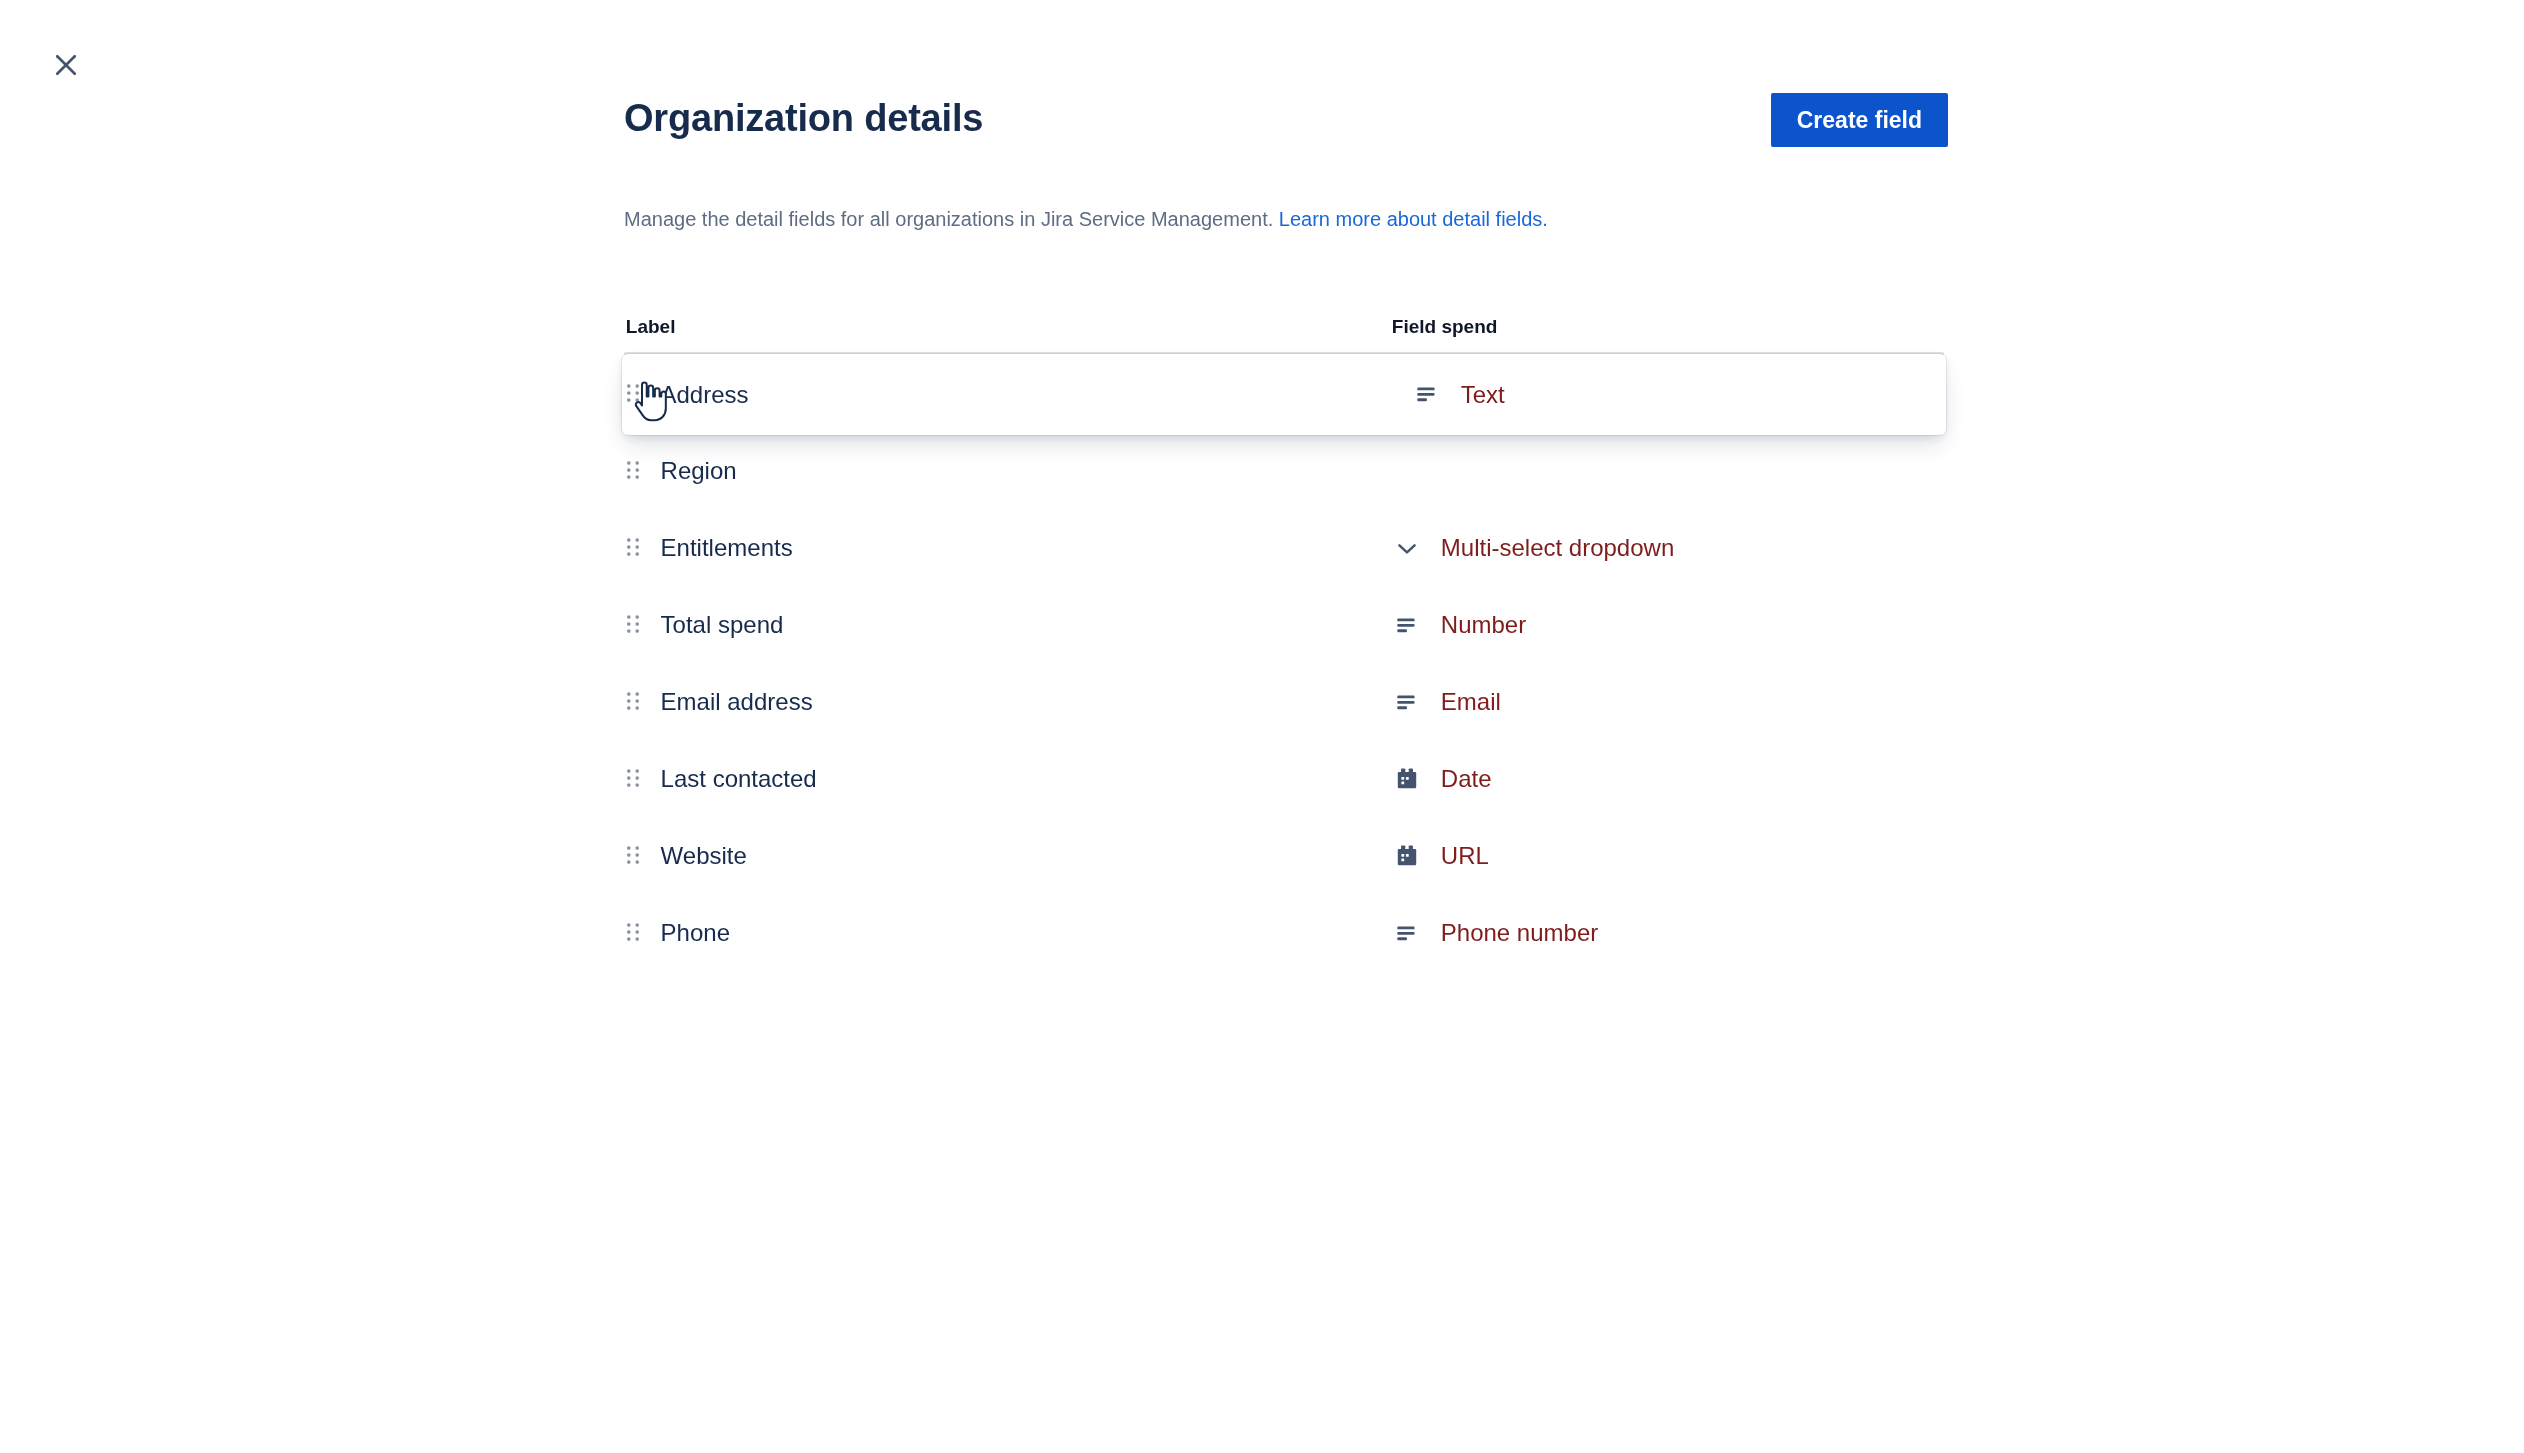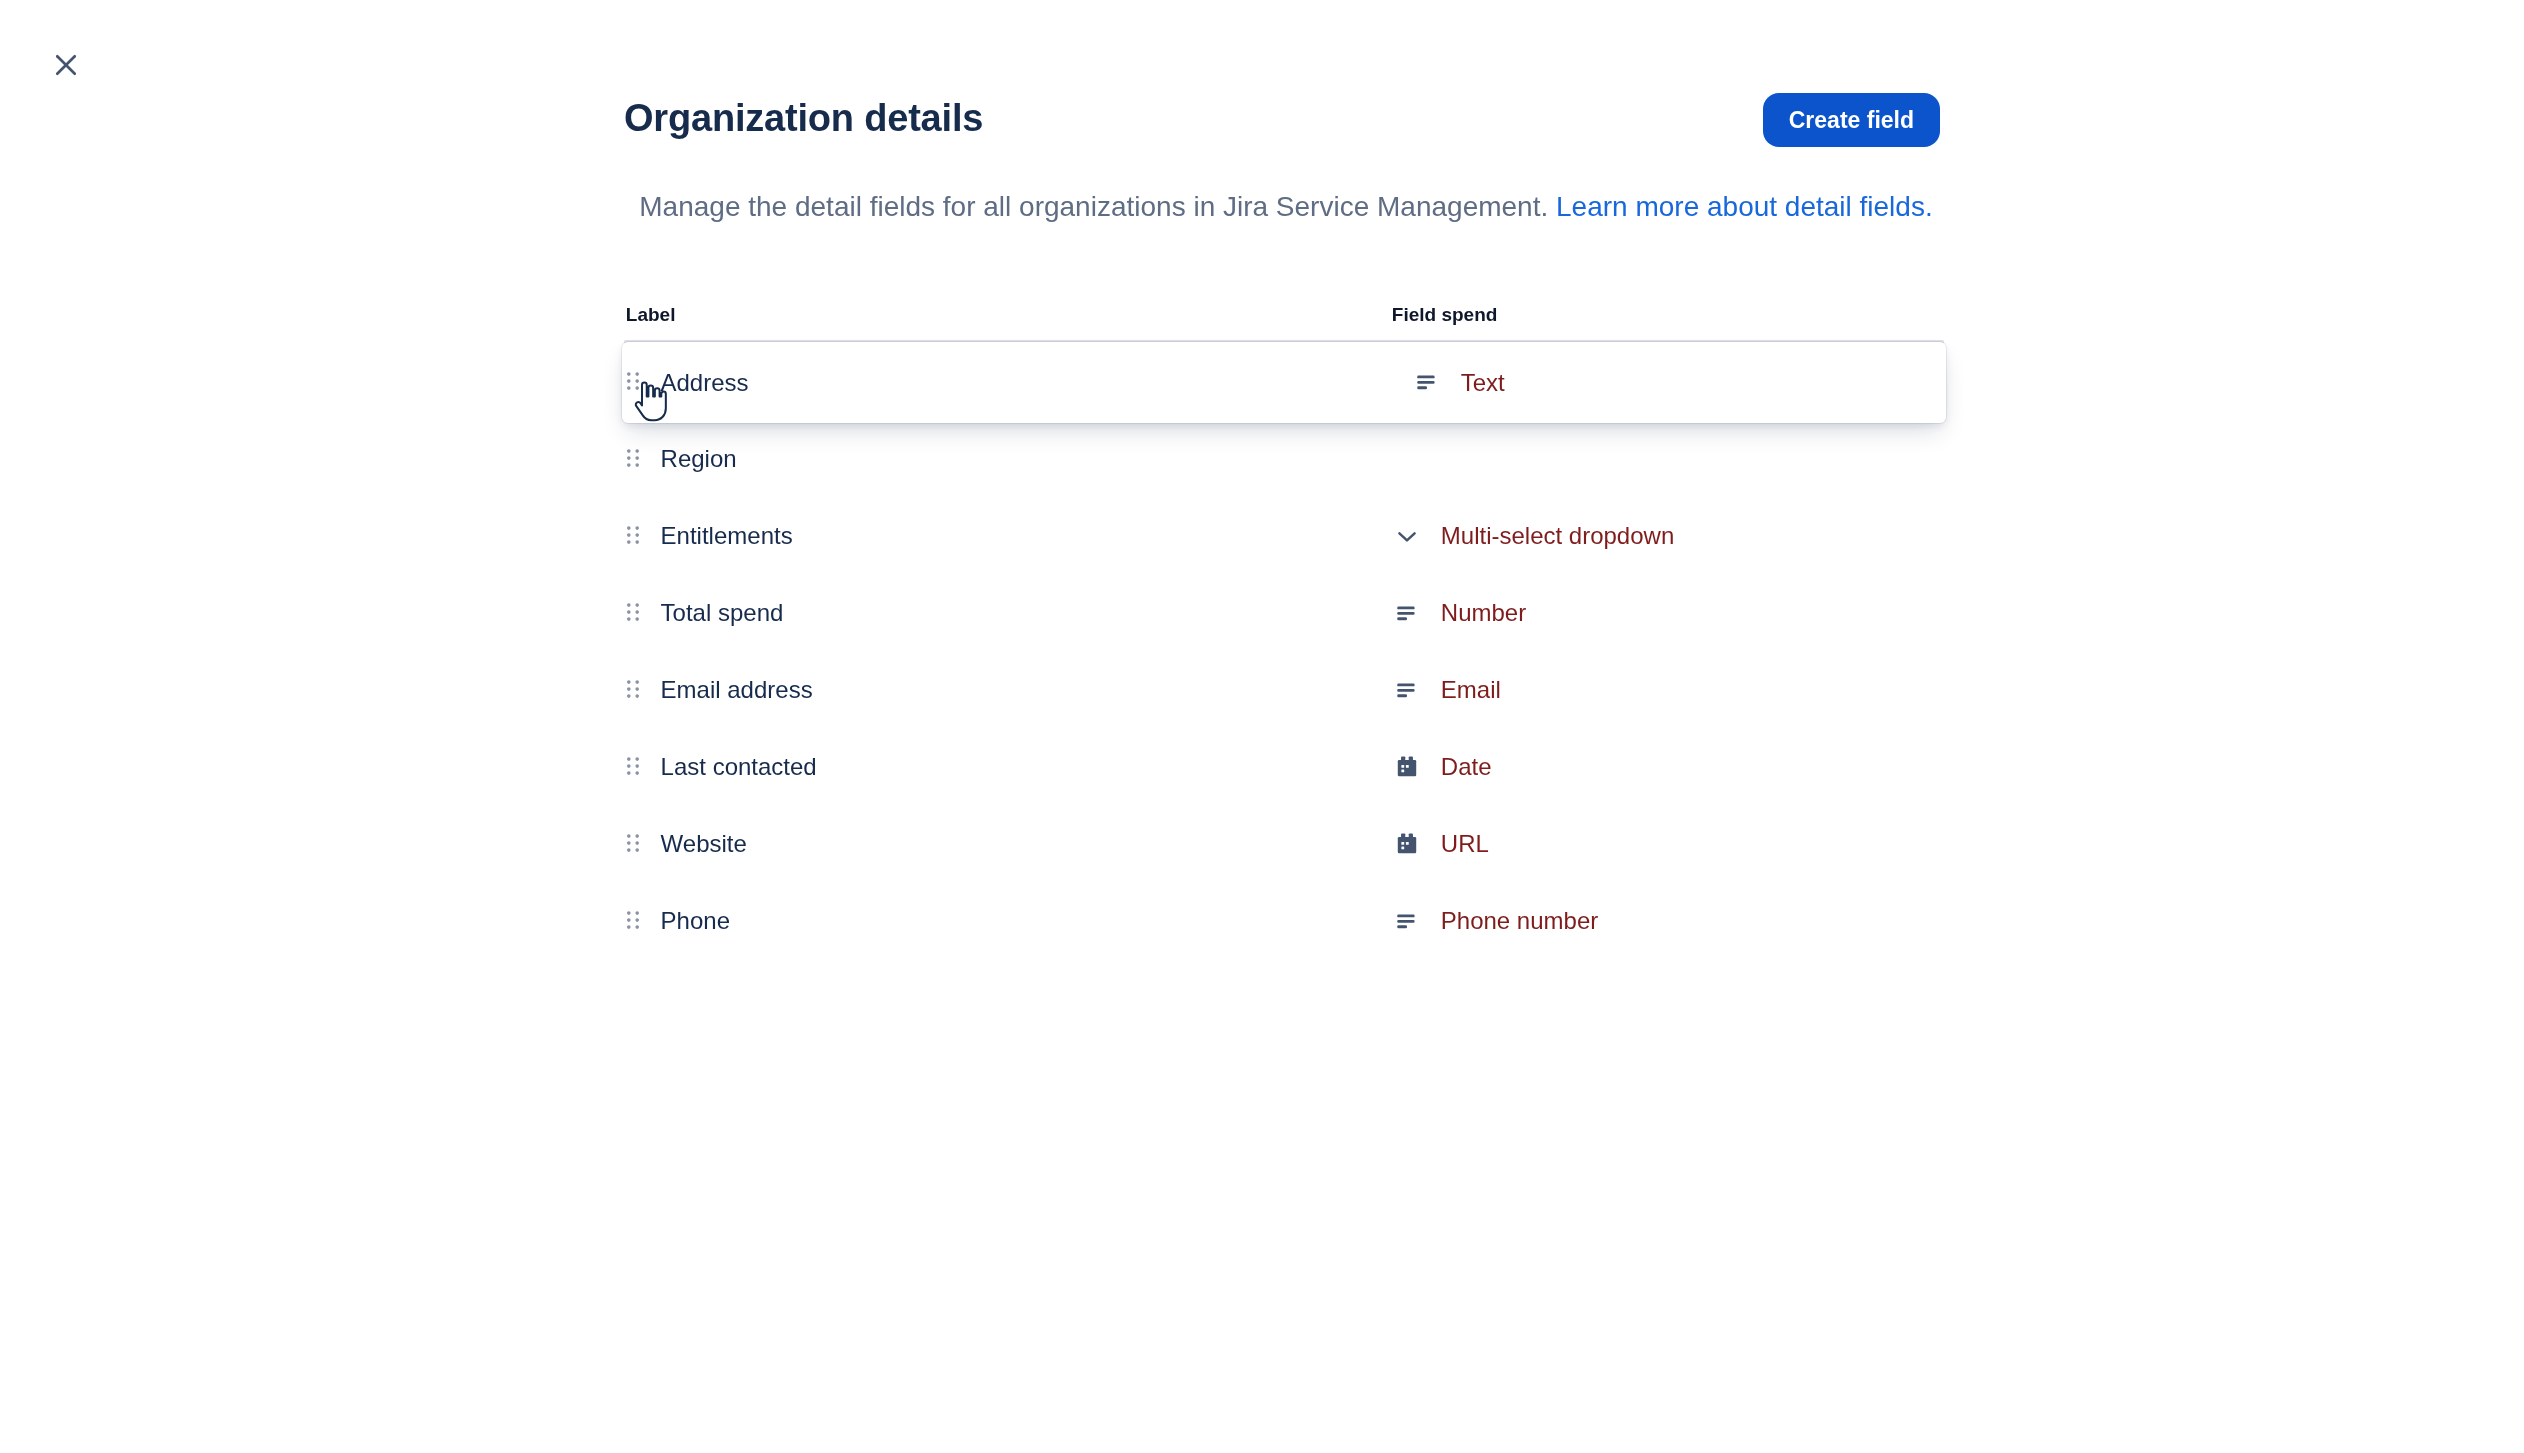--- a/index.html
+++ b/index.html
@@ -58,42 +58,41 @@
     top: 24.5px;
     font-size: 38px;
     line-height: 46px;
     font-weight: 700;
     color: #172B4D;
     letter-spacing: -0.2px;
   }
 
   .create-btn {
     position: absolute;
-    right: 8px;
+    right: 0;
     top: 23px;
     height: 54px;
     padding: 0 26px;
     background: #0B54CC;
     color: #ffffff;
     border: none;
-    border-radius: 16px;
+    border-radius: 2px;
     font-family: "Liberation Sans", sans-serif;
     font-size: 23px;
     font-weight: 700;
     line-height: 54px;
     cursor: pointer;
     white-space: nowrap;
   }
 
   .description {
-    margin-top: 17px;
-    font-size: 28px;
+    margin-top: 29px;
+    font-size: 20px;
     line-height: 30px;
     color: #5E6C84;
-    text-align: center;
   }
   .description a {
     color: #1868DB;
     text-decoration: none;
   }
 
   
   .table {
     position: relative;
     margin-top: 65px;

